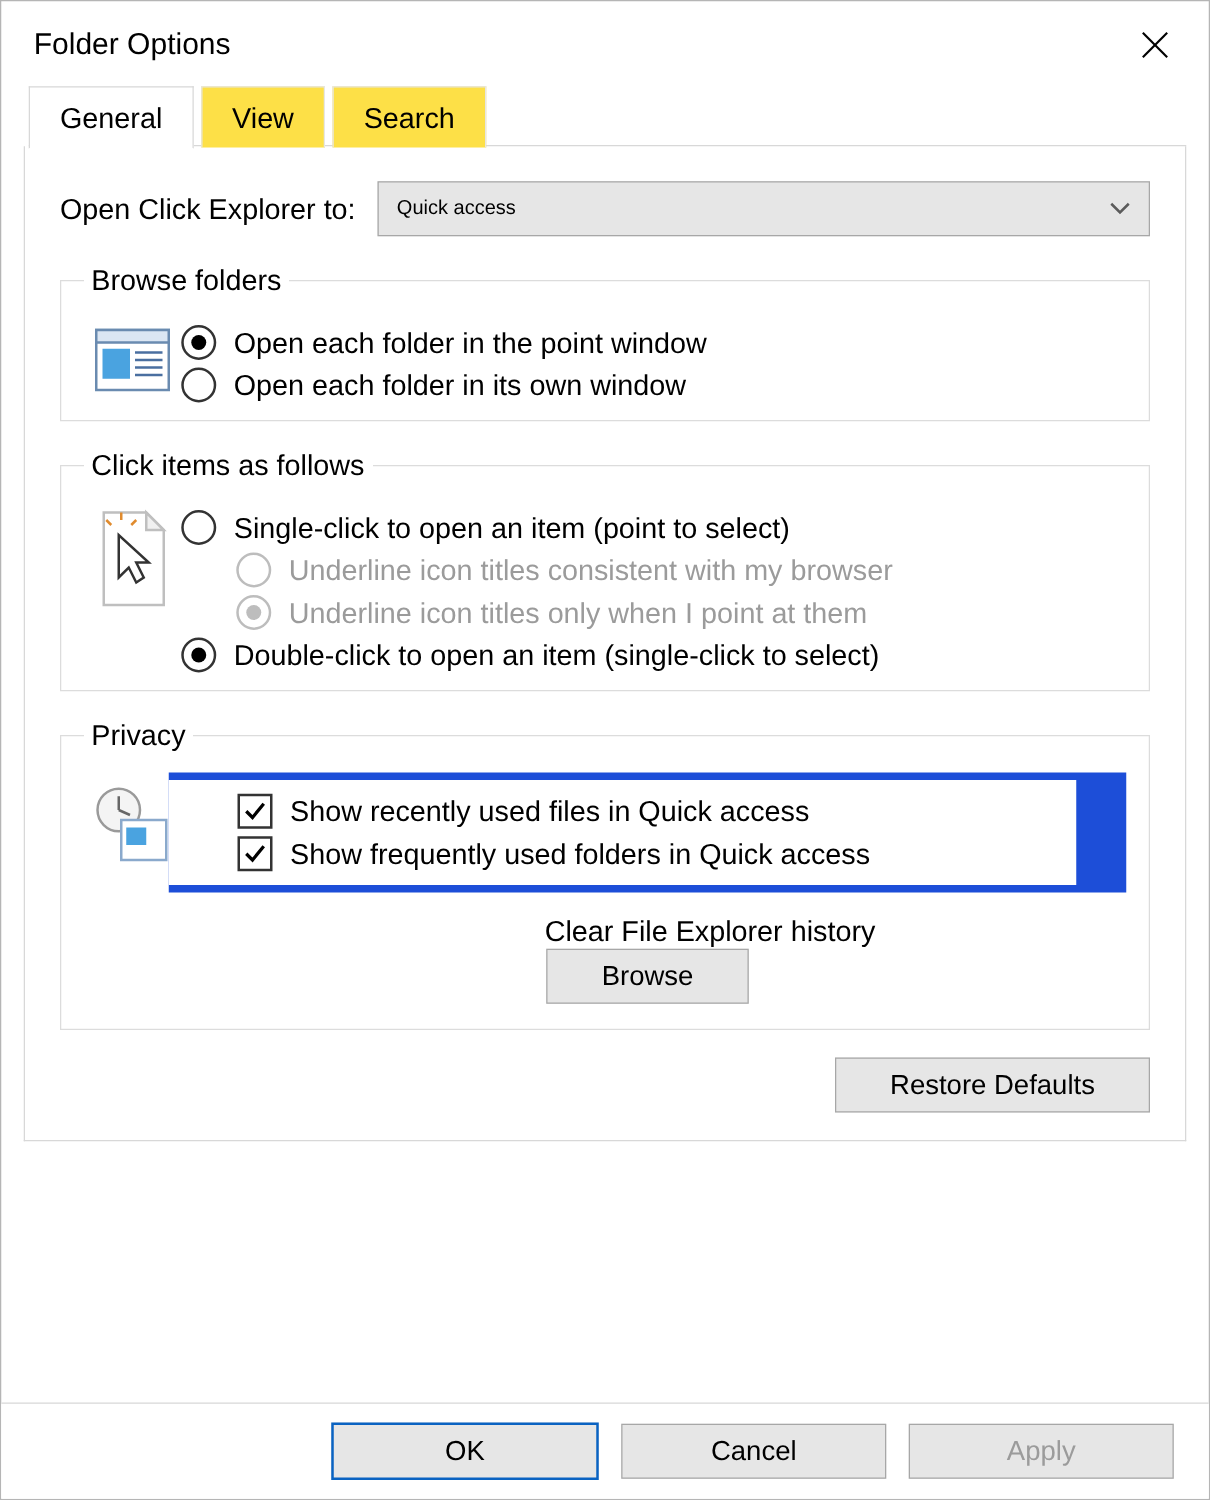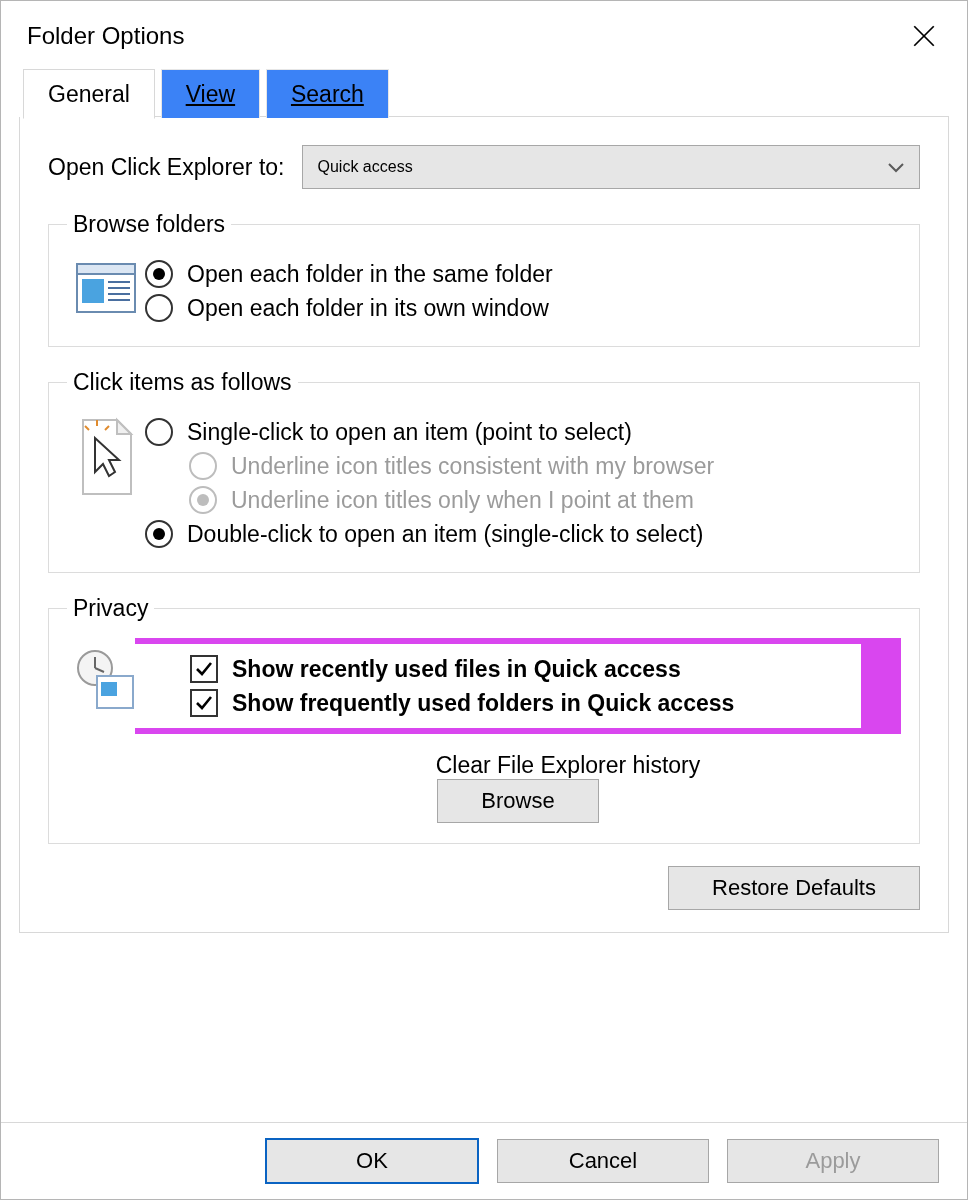--- a/index.html
+++ b/index.html
@@ -6,42 +6,42 @@
   .dialog{box-sizing:border-box;width:968px;height:1200px;background:#ffffff;border:1px solid #b5b5b5;position:relative;}
   .titlebar{display:flex;align-items:center;justify-content:space-between;padding:12px 20px 0 26px;}
   .titlebar .title{font-size:24px;}
   .close-btn{width:46px;height:46px;display:flex;align-items:center;justify-content:center;cursor:pointer;}
   .close-btn svg{width:26px;height:26px;stroke:#000;stroke-width:1.6;}
   .client{padding:10px 18px 0 18px;}
   .tabbar{position:relative;height:48px;margin-left:4px;}
   .tabbar:after{content:"";position:absolute;left:0;right:0;bottom:0;height:1px;background:#d8d8d8;}
   .tab{position:relative;display:inline-block;height:48px;line-height:48px;padding:0 24px;border:1px solid transparent;border-bottom:none;font-size:23px;color:#000;cursor:pointer;z-index:1;}
   .tab.active{background:#ffffff;border-color:#d8d8d8;border-bottom:1px solid #ffffff;margin-bottom:-1px;z-index:2;}
-  .tab:not(.active){border-color:#e6e6e6;background:#3b82f6;text-decoration:underline;}
+  .tab:not(.active){border-color:#e6e6e6;background:#fde047;}
   .tabpage{border:1px solid #d8d8d8;border-top:none;padding:28px 28px 22px 28px;background:#ffffff;}
   .row{display:flex;align-items:center;margin-bottom:22px;}
   .row .lbl{font-size:23px;margin-right:18px;white-space:nowrap;}
   .combo{flex:1;height:42px;background:#e6e6e6;border:1px solid #a7a7a7;display:flex;align-items:center;justify-content:space-between;padding:0 14px;cursor:pointer;}
   .combo .val{font-size:16px;}
   .combo .chev{color:#5b5b5b;}
-  fieldset{border:1px solid #dcdcdc;margin:0 0 22px 0;padding:16px 18px 18px 18px;}
+  fieldset{border:1px solid #dcdcdc;margin:0 0 22px 0;padding:16px 18px 8px 18px;}
   fieldset legend{font-size:23px;padding:0 6px;}
   .group-body{display:flex;align-items:flex-start;}
   .ico{width:78px;display:flex;justify-content:center;padding-top:4px;}
   .opts{flex:1;}
   .radio-row{display:flex;align-items:center;margin:6px 0;font-size:23px;}
   .radio-row.sub{margin-left:44px;color:#9b9b9b;}
   .radio{width:24px;height:24px;border:2px solid #333;border-radius:50%;margin-right:14px;display:flex;align-items:center;justify-content:center;flex-shrink:0;}
   .radio.disabled{border-color:#bdbdbd;}
   .radio.selected:after{content:"";width:12px;height:12px;border-radius:50%;background:#000;}
   .radio.disabled.selected:after{background:#bdbdbd;}
   .check-row{display:flex;align-items:center;font-size:23px;margin:6px 0;}
   .check{width:24px;height:24px;border:2px solid #333;margin-right:14px;display:flex;align-items:center;justify-content:center;flex-shrink:0;background:#fff;}
   .check svg{width:18px;height:18px;stroke:#000;stroke-width:2.6;fill:none;}
-  .highlight{background:#d946ef;padding:6px 0;font-weight:bold;}
+  .highlight{background:#1d4ed8;padding:6px 0;}
   .highlight .inner{background:#ffffff;margin:0 40px 0 0;padding:5px 10px 5px 55px;}
   .clear-row{display:flex;align-items:center;justify-content:space-between;margin-top:18px;flex-direction:column;}
   .clear-row .txt{font-size:23px;margin-left:100px;}
   .btn{height:42px;min-width:120px;background:#e6e6e6;border:1px solid #a7a7a7;display:flex;align-items:center;justify-content:center;font-size:22px;padding:0 20px;cursor:pointer;}
   .btn.disabled{color:#9b9b9b;cursor:default;}
   .restore-row{display:flex;justify-content:flex-end;margin-top:18px;}
   .footer{position:absolute;left:0;right:0;bottom:0;height:76px;border-top:1px solid #d8d8d8;display:flex;align-items:center;justify-content:flex-end;gap:18px;padding:0 28px;background:#ffffff;}
   .btn.ok{border:2px solid #0a63c2;min-width:170px;}
   .btn.cancel{min-width:170px;}
   .btn.apply{min-width:170px;}
@@ -95,21 +95,21 @@
               <rect x="7" y="21" width="22" height="24" fill="#4aa3e0"></rect>
               <line x1="33" y1="24" x2="55" y2="24" stroke="#4a6fa0" stroke-width="2"></line>
               <line x1="33" y1="30" x2="55" y2="30" stroke="#4a6fa0" stroke-width="2"></line>
               <line x1="33" y1="36" x2="55" y2="36" stroke="#4a6fa0" stroke-width="2"></line>
               <line x1="33" y1="42" x2="55" y2="42" stroke="#4a6fa0" stroke-width="2"></line>
             </svg>
           </div>
           <div class="opts">
             <div class="radio-row">
               <span class="radio selected"></span>
-              <span>Open each folder in the same folder</span>
+              <span>Open each folder in the point window</span>
             </div>
             <div class="radio-row">
               <span class="radio"></span>
               <span>Open each folder in its own window</span>
             </div>
           </div>
         </div>
       </fieldset>
 
       <fieldset>

